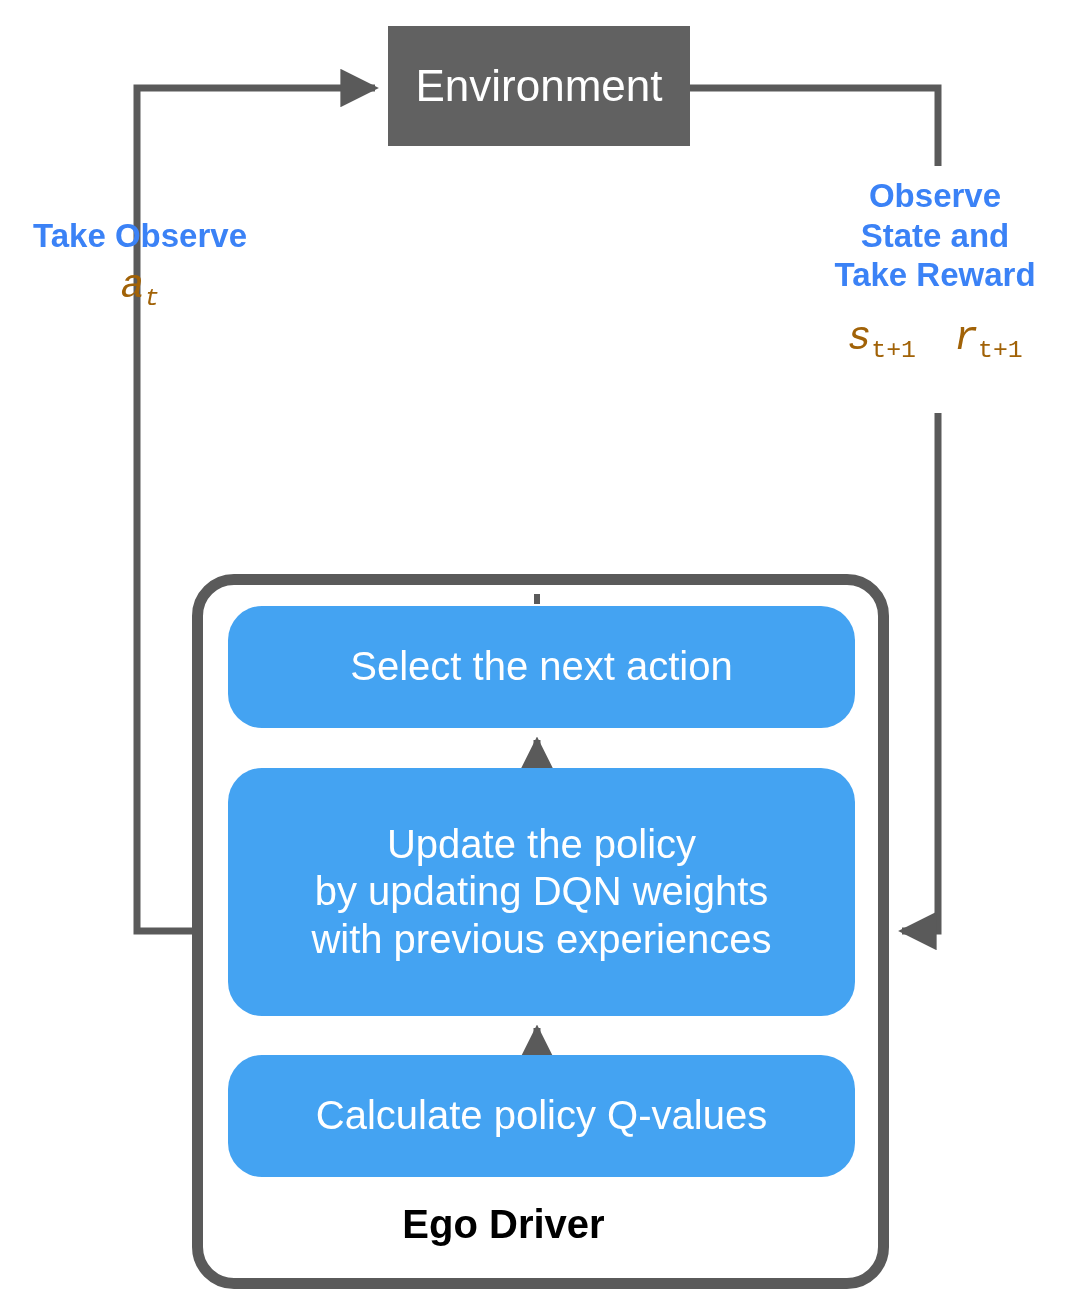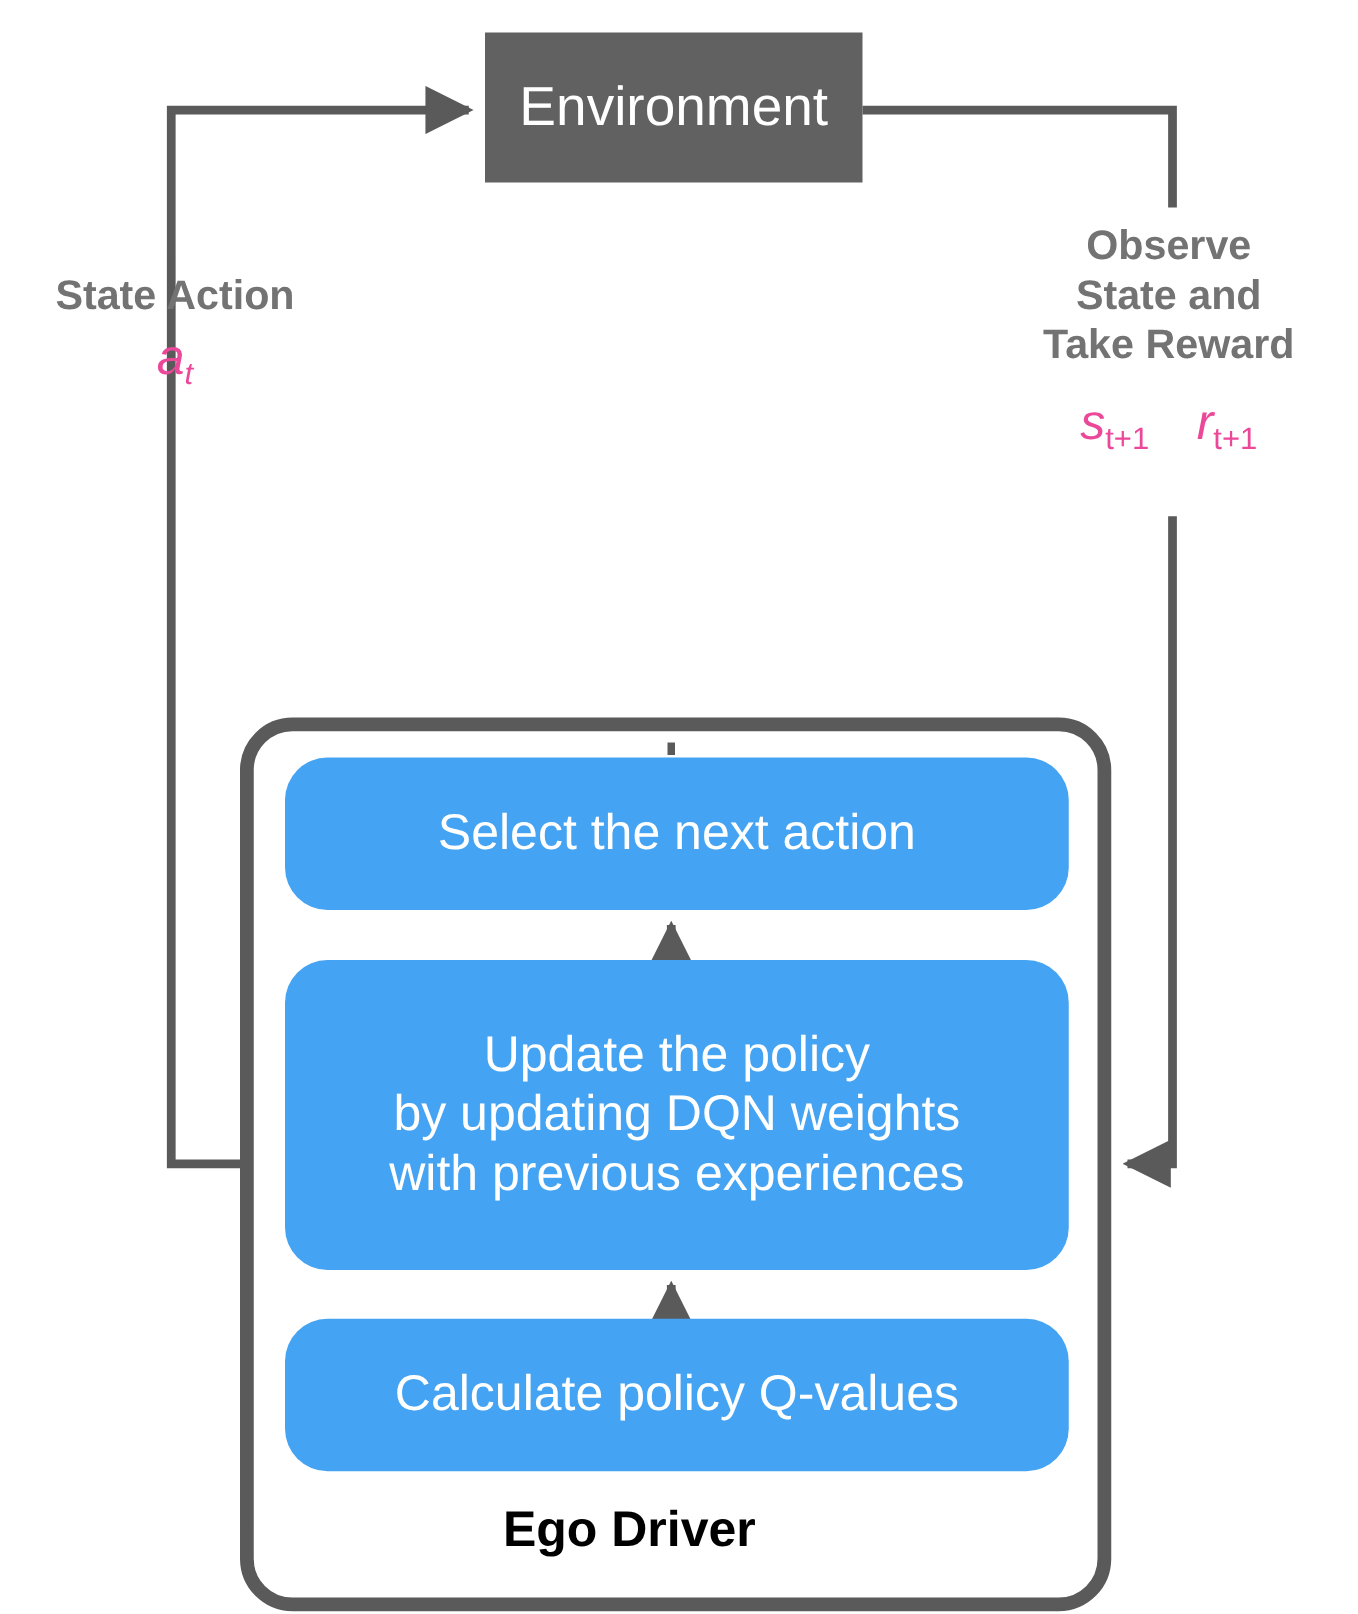--- a/index.html
+++ b/index.html
@@ -41,43 +41,43 @@
     position: absolute;
     left: 0;
     top: 0;
     width: 1086px;
     height: 1291px;
     pointer-events: none;
   }
   
   .side-label {
     position: absolute;
-    color: #737373;
+    color: #3b82f6;
     font-family: "Liberation Sans", sans-serif;
     font-weight: bold;
     font-size: 33px;
     line-height: 1.2;
     text-align: center;
     white-space: pre-line;
   }
   .label-left {
     left: 10px;
     top: 200px;
     width: 260px;
   }
   .label-right {
     left: 790px;
     top: 160px;
     width: 290px;
   }
   .math {
-    font-family: Liberation Sans, sans-serif;
+    font-family: Liberation Mono, monospace;
     font-style: italic;
     font-weight: normal;
-    color: #ec4899;
+    color: #a16207;
   }
   .math-left {
     position: absolute;
     left: 10px;
     top: 248px;
     width: 260px;
     text-align: center;
     font-size: 40px;
   }
   .math-right {
@@ -167,21 +167,21 @@
 
     <path d="M 537 1039 L 537 1012" fill="none" stroke="#5a5a5a" stroke-width="7" marker-end="url(#arrow-small)"></path>
     <path d="M 537 752 L 537 724" fill="none" stroke="#5a5a5a" stroke-width="7" marker-end="url(#arrow-small)"></path>
     <path d="M 537 578 L 537 588" fill="none" stroke="#5a5a5a" stroke-width="6"></path>
   </svg>
 
   <div class="env-box">
     <span class="env-label">Environment</span>
   </div>
 
-  <div class="side-label label-left">State Action</div>
+  <div class="side-label label-left">Take Observe</div>
   <div class="math math-left">
     <span>a</span><sub>t</sub>
   </div>
 
   <div class="side-label label-right">Observe
 State and
 Take Reward</div>
   <div class="math math-right">
     <span><span>s</span><sub><span class="plusnum">t+1</span></sub></span>
     <span><span>r</span><sub><span class="plusnum">t+1</span></sub></span>

